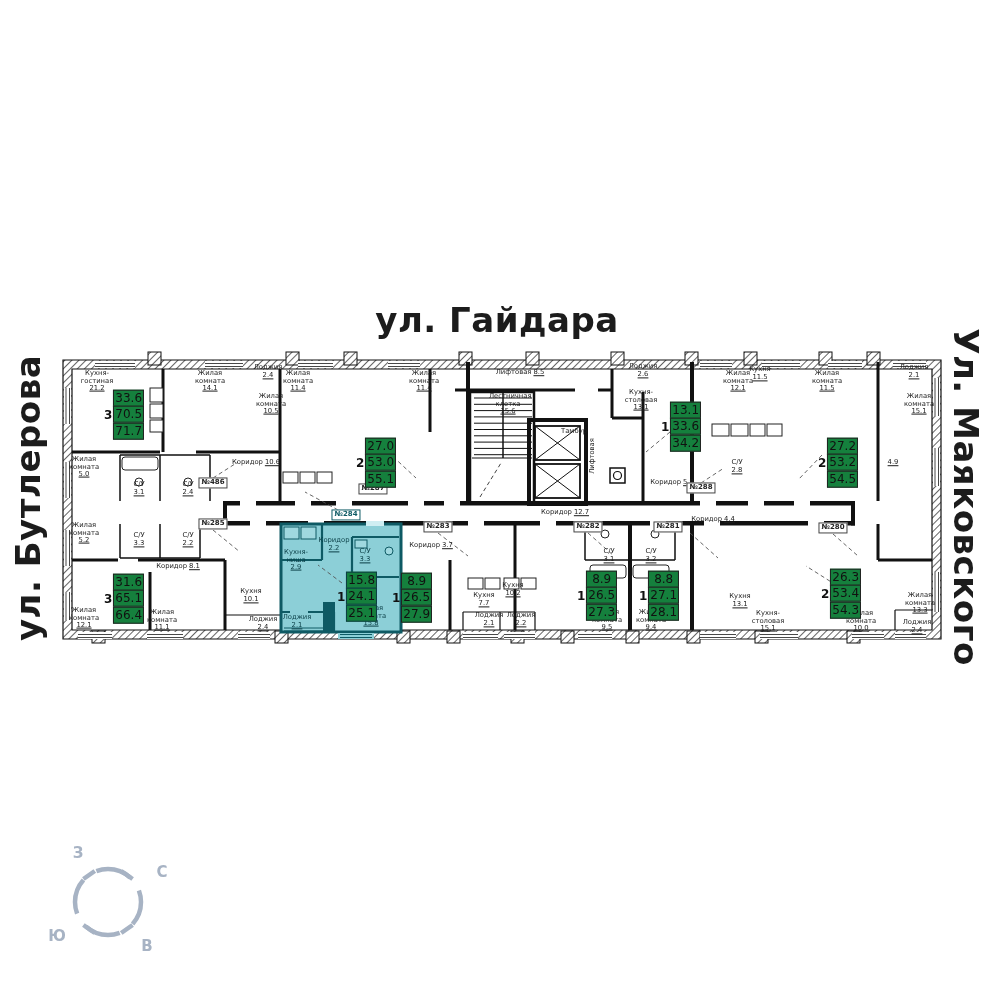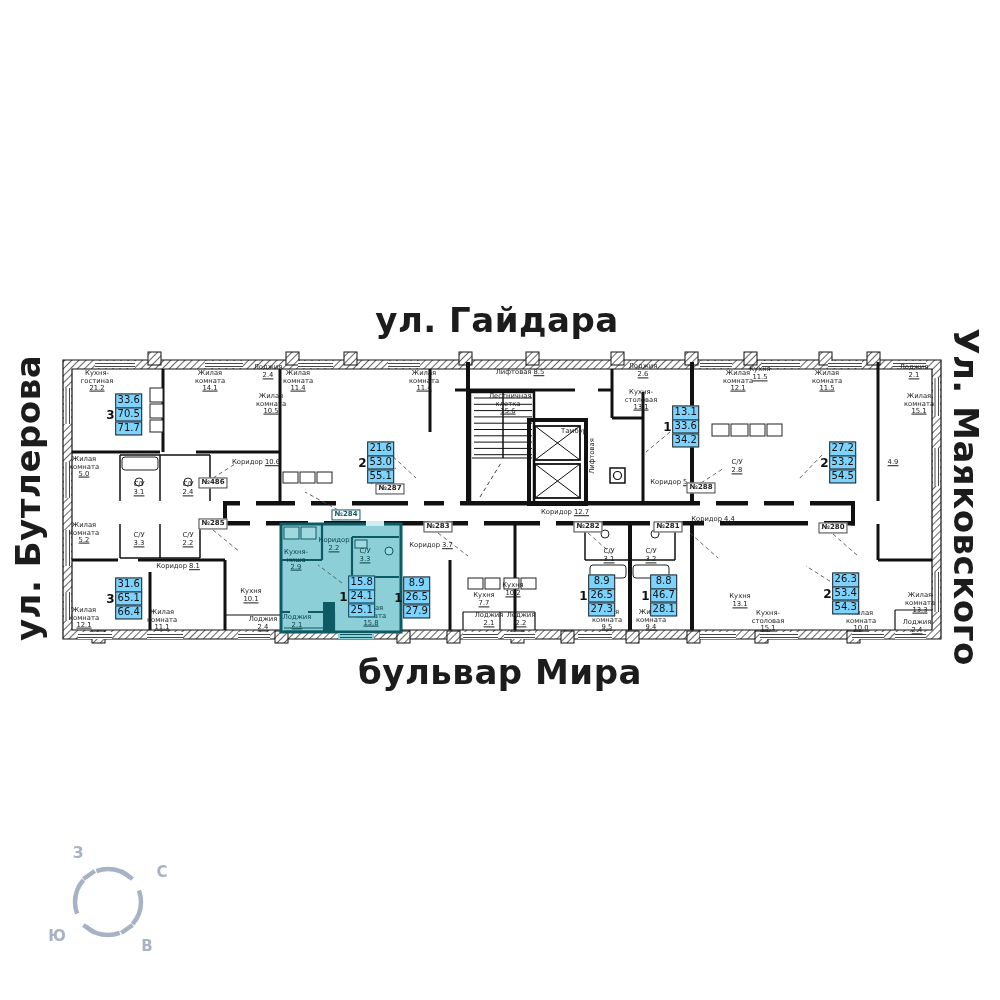--- a/index.html
+++ b/index.html
@@ -17,21 +17,21 @@
   .room-label.inline{max-width:none;white-space:nowrap;}
   .room-label.inline .nm,.room-label.inline .val{display:inline;}
   .room-label.inline .val{margin-left:2px;}
   .room-label.teal{color:#0b3f47;}
   .apt-tag{position:absolute;transform:translate(-50%,-50%);font-size:7px;font-weight:700;color:#222;
            background:#fff;border:1px solid #444;padding:0 2px;line-height:1.3;white-space:nowrap;}
   .apt-tag.hl{color:#0e5a64;border-color:#0e5a64;}
   .badge{position:absolute;transform:translate(-50%,-50%);display:flex;align-items:center;}
   .badge .digit{font-size:12px;font-weight:700;color:#111;margin-right:1px;}
   .badge .cells{display:flex;flex-direction:column;}
-  .badge .cell{border:0.8px solid #222;margin-top:-0.8px;background:#7dd3fc;font-size:10px;
+  .badge .cell{border:0.8px solid #222;margin-top:-0.8px;background:#15803d;font-size:12px;
                min-width:18px;text-align:center;padding:0 1px;line-height:1.25;color:#111;}
   .badge.hl .cell{border-color:#0e3d44;}
   .compass-letter{position:absolute;transform:translate(-50%,-50%);font-size:15px;font-weight:600;color:#a7b3c4;}
   #hl-overlay{position:absolute;left:281px;top:524px;width:120px;height:109px;cursor:pointer;}
 </style>
 </head>
 <body>
 
 <div id="stage">
 
@@ -214,21 +214,20 @@
     <g stroke="#555" stroke-width="0.9" stroke-dasharray="4 3" fill="none">
       <path d="M213,478L238,462 M371,484L396,468 M701,483L724,468 M213,530L240,552
                M338,510L305,492 M438,533L468,556 M588,533L614,556 M690,533L718,558 M833,534L858,556
                M388,452L416,478 M822,455L798,480 M670,432L646,452 M836,585L806,566 M342,583L318,565"></path>
     </g>
   </svg>
 
   <div id="hl-overlay"></div>
 
   <div class="street top">ул. Гайдара</div>
-  <div class="street bottom">бульвар Мира</div>
   <div class="street left">ул. Бутлерова</div>
   <div class="street right">Ул. Маяковского</div>
 
   <svg width="130" height="130" style="position:absolute;left:45px;top:840px;">
     <g stroke="#a7b3c4" fill="none" stroke-width="4.5">
       <circle cx="63" cy="62" r="33" stroke-dasharray="36 15.8" stroke-dashoffset="12"></circle>
       <path d="M76.2,31.0L87.6,39.0 M38.4,39.0L49.8,31.0 M38.4,85.0L49.8,93.0 M87.6,85.0L76.2,93.0"></path>
     </g>
   </svg>
   <div class="compass-letter" style="left:78px;top:853px;">З</div>
@@ -288,42 +287,42 @@
       <div class="room-label" style="left: 651px; top: 620px;"><span class="nm">Жилая комната</span><span class="val">9.4</span></div>
       <div class="room-label inline" style="left: 713px; top: 520px;"><span class="nm">Коридор</span><span class="val">4.4</span></div>
       <div class="room-label" style="left: 740px; top: 601px;"><span class="nm">Кухня</span><span class="val">13.1</span></div>
       <div class="room-label" style="left: 768px; top: 621px;"><span class="nm">Кухня-столовая</span><span class="val">15.1</span></div>
       <div class="room-label" style="left: 861px; top: 621px;"><span class="nm">Жилая комната</span><span class="val">10.0</span></div>
       <div class="room-label" style="left: 920px; top: 603px;"><span class="nm">Жилая комната</span><span class="val">13.3</span></div>
       <div class="room-label" style="left: 917px; top: 627px;"><span class="nm">Лоджия</span><span class="val">2.4</span></div>
     </div>
   <div id="tags-layer">
       <div class="apt-tag" style="left: 213px; top: 483px;">№486</div>
-      <div class="apt-tag" style="left: 390px; top: 489px;">№287</div>
+      <div class="apt-tag" style="left: 373px; top: 489px;">№287</div>
       <div class="apt-tag" style="left: 701px; top: 488px;">№288</div>
       <div class="apt-tag" style="left: 213px; top: 524px;">№285</div>
       <div class="apt-tag hl" style="left: 346px; top: 515px;">№284</div>
       <div class="apt-tag" style="left: 438px; top: 527px;">№283</div>
       <div class="apt-tag" style="left: 588px; top: 527px;">№282</div>
       <div class="apt-tag" style="left: 668px; top: 527px;">№281</div>
       <div class="apt-tag" style="left: 833px; top: 528px;">№280</div>
     </div>
   <div id="badges-layer">
       <div class="badge" style="left: 124px; top: 415px;">
         <span class="digit">3</span>
         <span class="cells">
           <span class="cell">33.6</span>
           <span class="cell">70.5</span>
           <span class="cell">71.7</span>
         </span>
       </div>
       <div class="badge" style="left: 376px; top: 463px;">
         <span class="digit">2</span>
         <span class="cells">
-          <span class="cell">21.6</span>
+          <span class="cell">27.0</span>
           <span class="cell">53.0</span>
           <span class="cell">55.1</span>
         </span>
       </div>
       <div class="badge" style="left: 681px; top: 427px;">
         <span class="digit">1</span>
         <span class="cells">
           <span class="cell">13.1</span>
           <span class="cell">33.6</span>
           <span class="cell">34.2</span>
@@ -366,21 +365,21 @@
         <span class="cells">
           <span class="cell">8.9</span>
           <span class="cell">26.5</span>
           <span class="cell">27.3</span>
         </span>
       </div>
       <div class="badge" style="left: 659px; top: 596px;">
         <span class="digit">1</span>
         <span class="cells">
           <span class="cell">8.8</span>
-          <span class="cell">46.7</span>
+          <span class="cell">27.1</span>
           <span class="cell">28.1</span>
         </span>
       </div>
       <div class="badge" style="left: 841px; top: 594px;">
         <span class="digit">2</span>
         <span class="cells">
           <span class="cell">26.3</span>
           <span class="cell">53.4</span>
           <span class="cell">54.3</span>
         </span>

